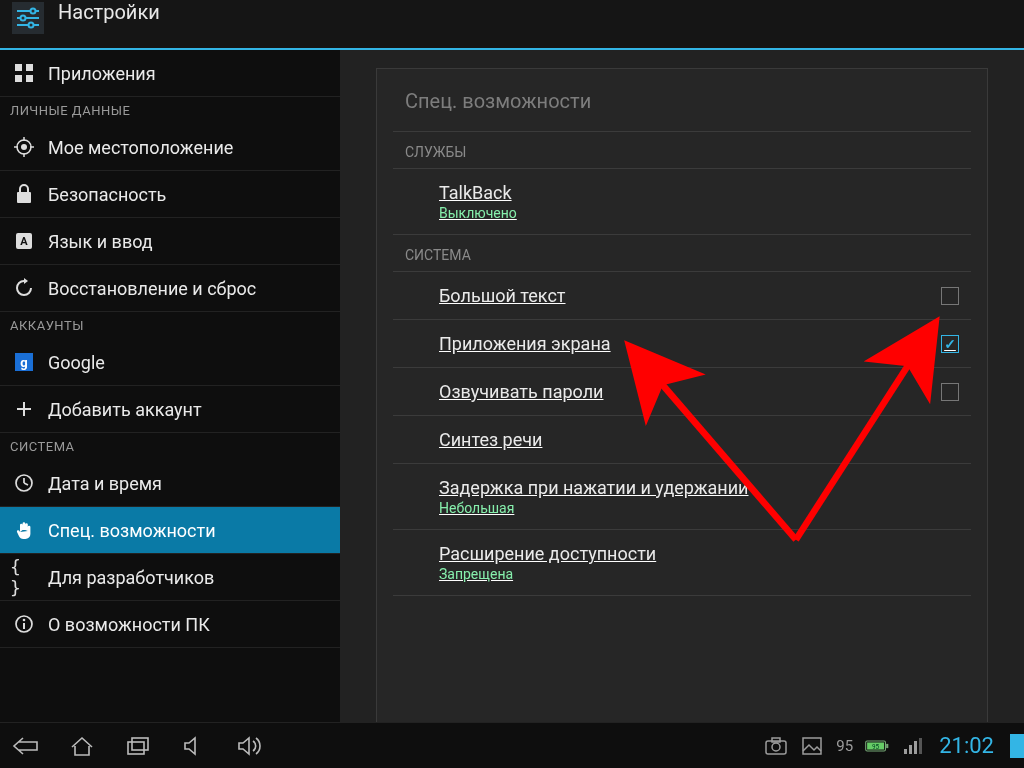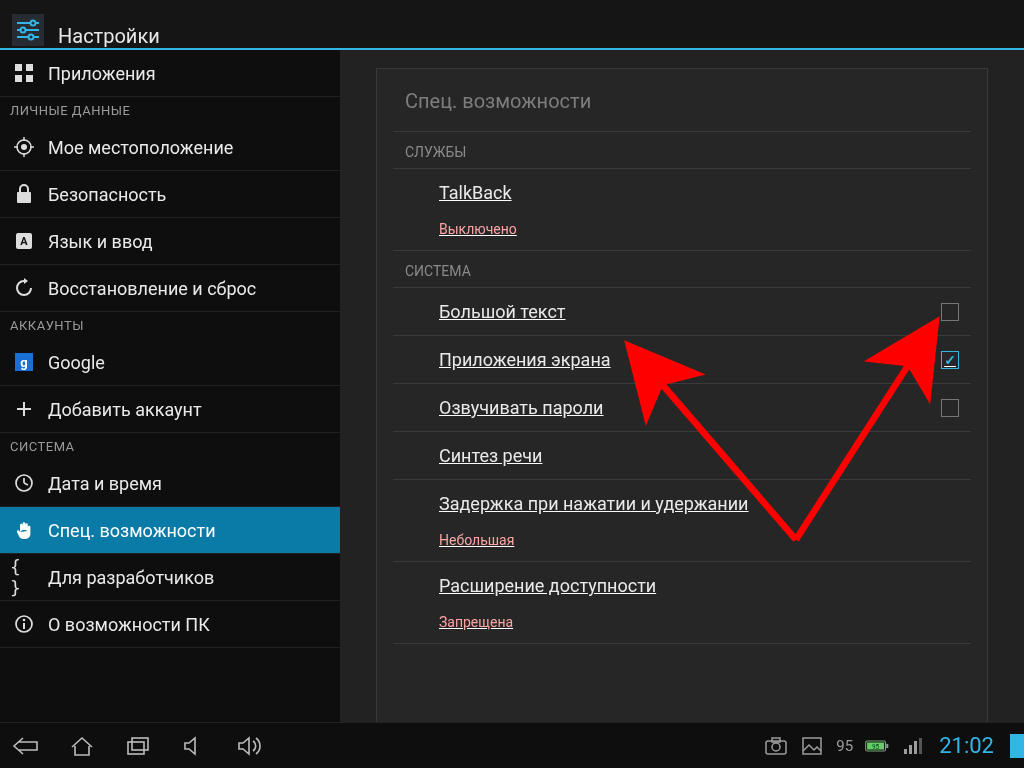--- a/index.html
+++ b/index.html
@@ -1,19 +1,19 @@
 <!DOCTYPE html>
 <html><head>
 <meta charset="utf-8">
 <style>
   * { margin: 0; padding: 0; box-sizing: border-box; font-family: "Roboto", "Droid Sans", Arial, sans-serif; }
   html, body { width: 1024px; height: 768px; background: #000; color: #fff; overflow: hidden; }
 
   
-  .titlebar { height: 48px; display: flex; align-items: flex-end; padding: 0 10px; background: #151515; }
+  .titlebar { height: 48px; display: flex; align-items: flex-start; padding: 0 10px; background: #151515; }
   .titlebar .app-icon { width: 36px; height: 36px; margin-right: 12px; display:flex; align-items:center; justify-content:center; }
   .titlebar .title { font-size: 20px; font-weight: 400; color: #e8e8e8; }
   .titlebar-underline { height: 2px; background: #33b5e5; }
 
   
   .main { display: flex; height: calc(768px - 48px - 2px - 46px); }
   .sidebar { width: 340px; background: #0e0e0e; }
   .content { flex: 1; background: #222222; padding: 18px 36px 0 36px; position: relative; }
 
   
@@ -23,21 +23,21 @@
   .side-item .lbl { font-size: 18px; color: #eaeaea; }
   .side-item.selected { background: #0a7aa6; }
   .side-item.selected .lbl { color: #fff; }
 
   
   .content-inner { border: 1px solid #3a3a3a; border-bottom:none; background:#262626; height:100%; padding: 0 16px; position:relative; }
   .panel-title { color: #7d7d7d; font-size: 20px; padding: 20px 12px 18px 12px; border-bottom: 1px solid #3b3b3b; }
   .panel-cat { color: #8a8a8a; font-size: 14px; text-transform: uppercase; padding: 12px 12px 8px 12px; border-bottom: 1px solid #3b3b3b; }
   .panel-row { display:flex; align-items:center; justify-content:space-between; padding: 13px 12px 13px 46px; border-bottom: 1px solid #3b3b3b; cursor:pointer;text-decoration:underline; }
   .panel-row .txt .primary { font-size: 18px; color: #eaeaea; }
-  .panel-row .txt .secondary { font-size: 14px; color: #fca5a5; margin-top:18px; }
+  .panel-row .txt .secondary { font-size: 14px; color: #86efac; margin-top:2px; }
   .checkbox { width:18px; height:18px; border:1px solid #777; display:flex; align-items:center; justify-content:center; }
   .checkbox.checked { border-color:#33b5e5; }
   .checkbox.checked::after { content:"✓"; color:#33b5e5; font-size:14px; font-weight:bold; line-height:1; }
 
   
   .arrow-overlay { position:absolute; inset:0; pointer-events:none; }
 
   
   .navbar { height:46px; background:#0e0e0e; display:flex; align-items:center; justify-content:space-between; padding:0 0; border-top:1px solid #222; }
   .nav-left, .nav-right { display:flex; align-items:center; gap:4px; }

